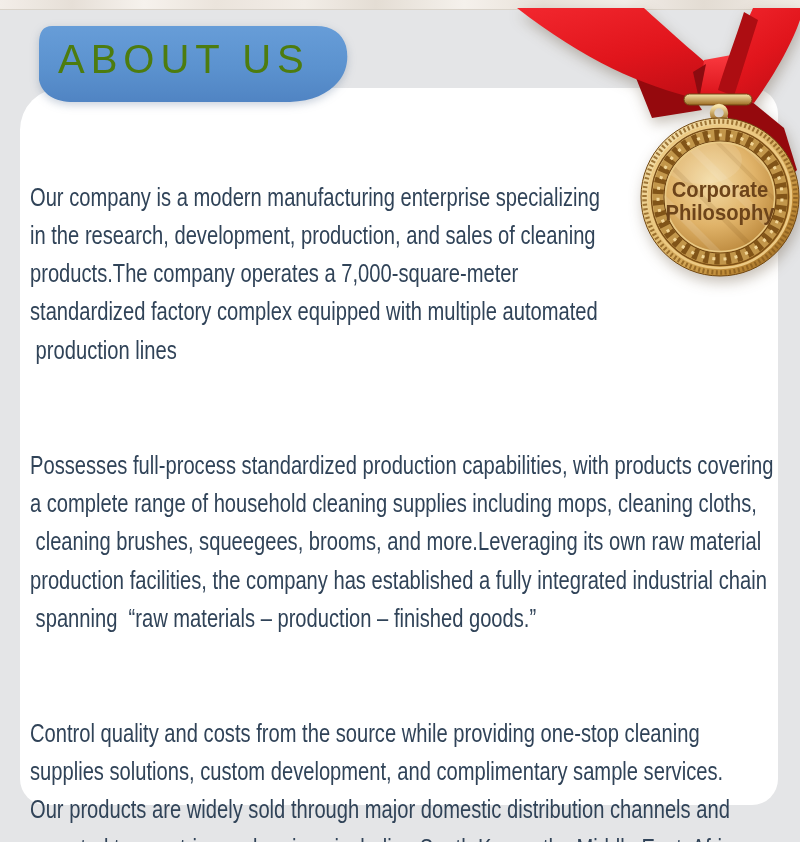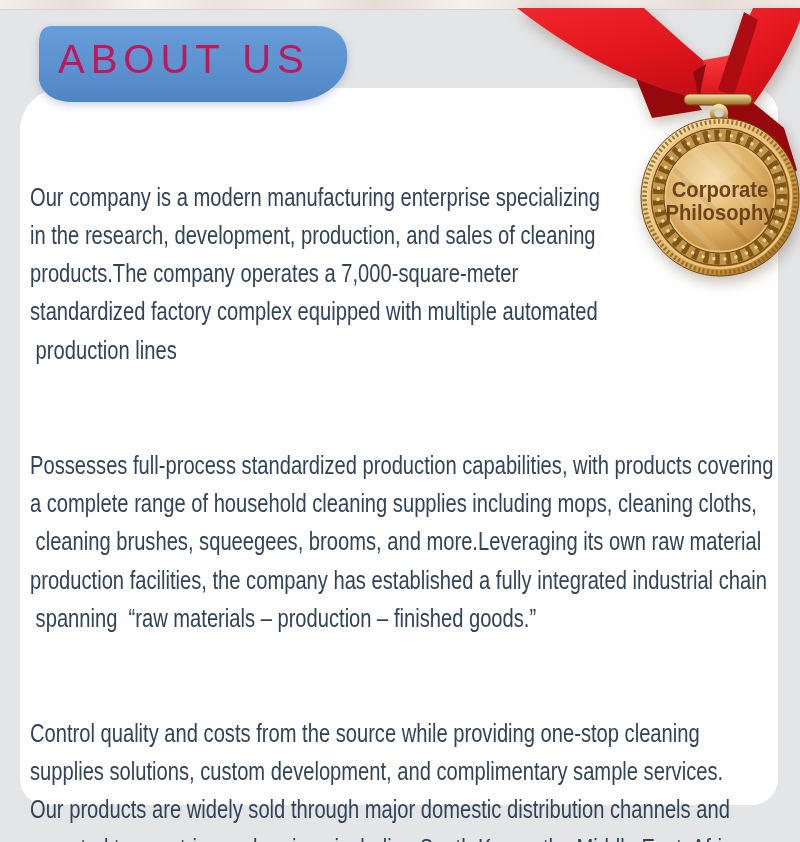--- a/index.html
+++ b/index.html
@@ -21,21 +21,21 @@
     border-radius:42px 26px 26px 26px;
   }
   
   .badge{
     position:absolute;left:16px;top:24px;width:332px;height:80px;
     filter:drop-shadow(0 3px 4px rgba(60,90,130,.28));
   }
   .badge svg{position:absolute;left:0;top:0;width:332px;height:80px;}
   .badge .label{
     position:absolute;left:42px;top:13px;width:280px;
-    color:#be185d;font-size:40px;font-weight:400;letter-spacing:6px;
+    color:#4d7c0f;font-size:40px;font-weight:400;letter-spacing:6px;
     white-space:nowrap;
   }
   
   .textblock{
     position:absolute;left:30px;top:101px;width:952px;
     transform:scaleX(0.79);transform-origin:left top;
     color:#304358;font-size:25.5px;line-height:38.3px;
     white-space:pre-wrap;
   }
   .textblock p{margin:0;}

